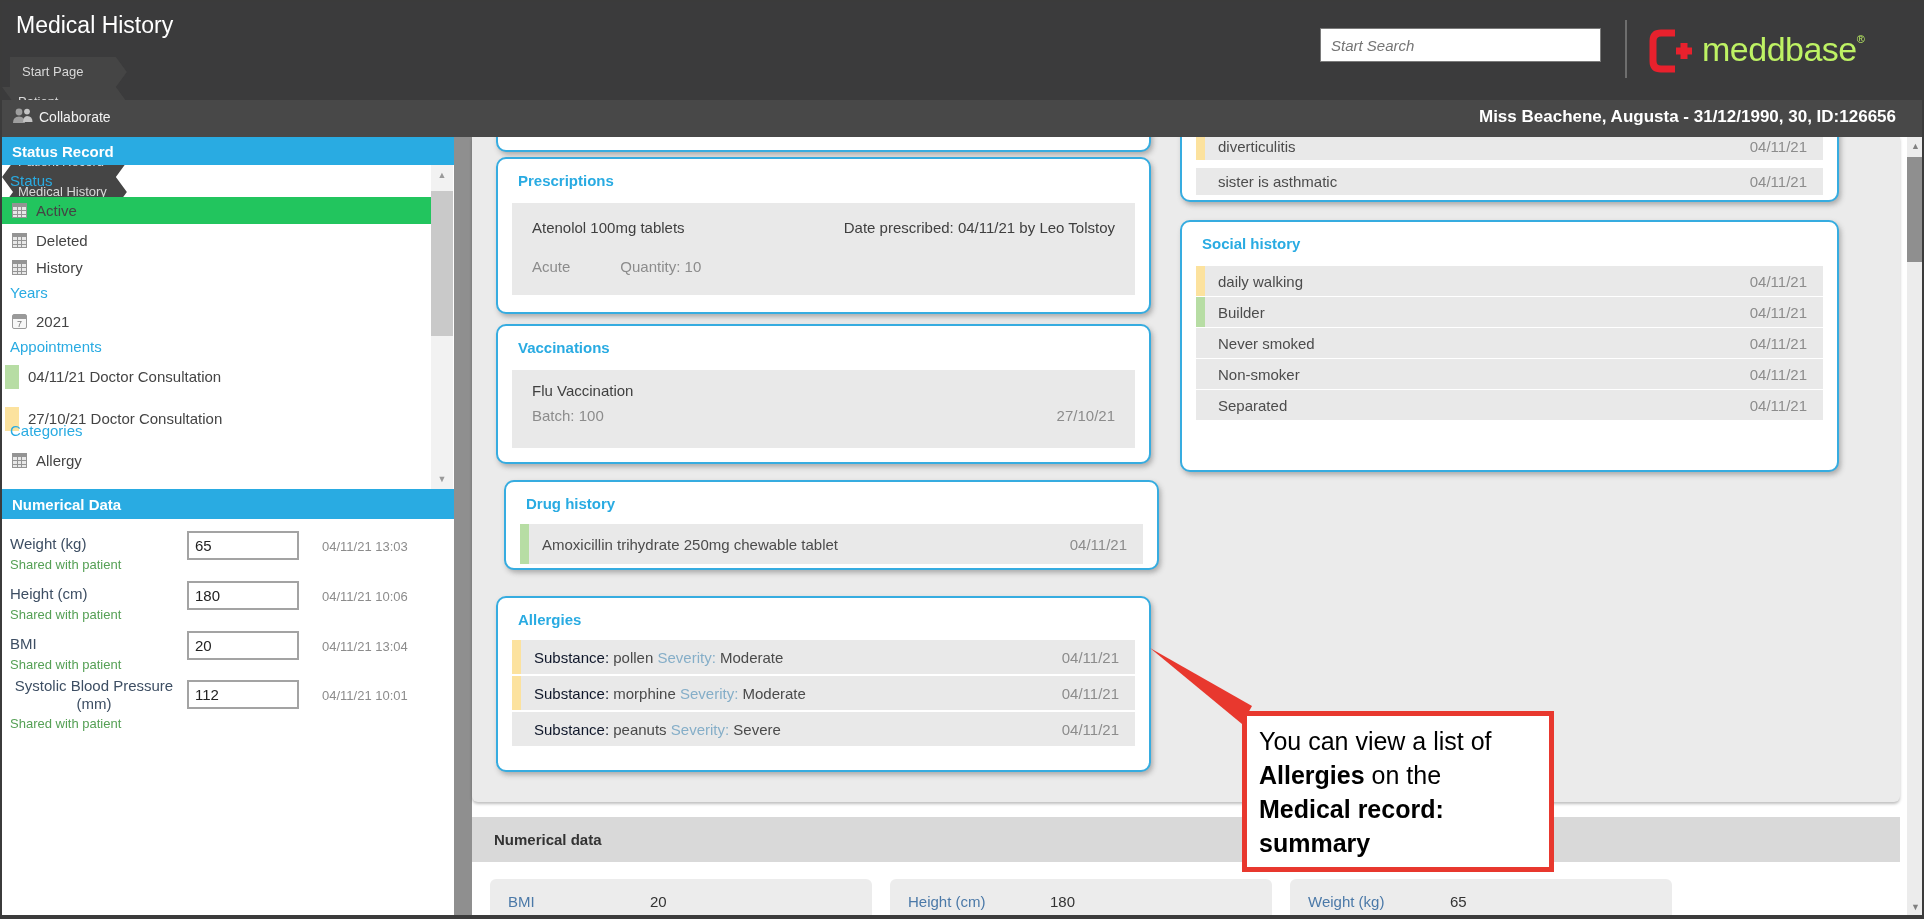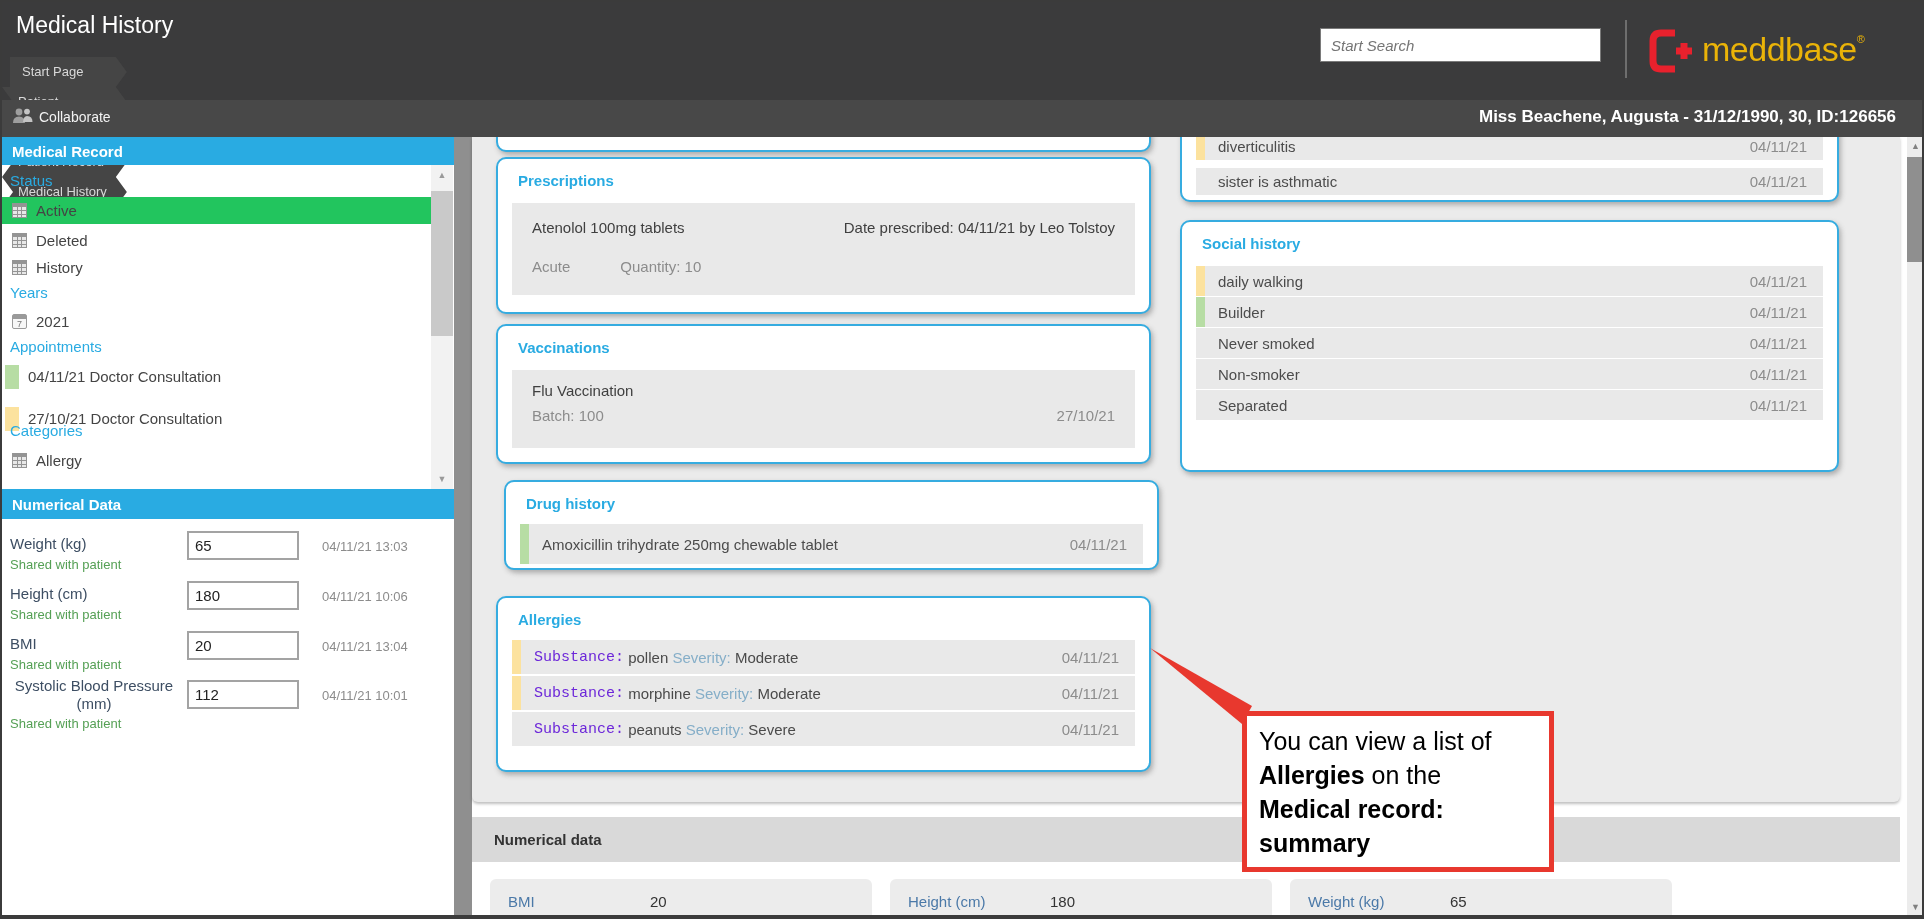--- a/index.html
+++ b/index.html
@@ -15,21 +15,21 @@
   .crumbs { position:absolute; left:8px; top:55px; height:30px; display:flex;flex-direction:column; }
   .crumb { height:30px; line-height:30px; background:#454545; color:#d9d9d9; font-size:13px;
            padding:0 20px 0 16px; position:relative;
            clip-path:polygon(0 0, calc(100% - 11px) 0, 100% 50%, calc(100% - 11px) 100%, 0 100%, 11px 50%);
            margin-left:-8px; }
   .crumb.first { clip-path:polygon(0 0, calc(100% - 11px) 0, 100% 50%, calc(100% - 11px) 100%, 0 100%); margin-left:0; padding-left:12px; }
   .search-box { position:absolute; left:1318px; top:26px; width:281px; height:34px; background:#fff;
                 border:1px solid #7a7a7a; font-style:italic; font-size:15px; color:#555; padding:0 10px;
                 font-family:"Liberation Sans", sans-serif; }
   .logo-divider { position:absolute; left:1623px; top:18px; width:2px; height:58px; background:#6e6e6e; }
-  .brand-text { position:absolute; left:1700px; top:28px; color:#eab308; font-size:34px; letter-spacing:-0.5px; }
+  .brand-text { position:absolute; left:1700px; top:28px; color:#bef264; font-size:34px; letter-spacing:-0.5px; }
   .brand-reg { font-size:11px; vertical-align:18px; }
 
   
   .collab-bar { position:absolute; left:0; top:98px; width:100%; height:37px; background:#484848; }
   .collab-btn { position:absolute; left:10px; top:7px; display:flex; align-items:center; gap:5px;
                 color:#f2f2f2; font-size:14px; }
   .patient-info { position:absolute; right:26px; top:7px; color:#fff; font-size:17px; font-weight:700; }
 
   
   .cyan-header { position:absolute; left:0; width:452px; background:#29abe2; color:#fff; font-weight:700;
@@ -71,21 +71,21 @@
   .main-clip { position:absolute; left:470px; top:135px; width:1428px; height:665px; overflow:hidden;
                background:#ebebeb; box-shadow:0 2px 3px rgba(0,0,0,.25); border-radius:0 0 6px 6px; }
   .card { position:absolute; background:#fff; border:2px solid #36ace0; border-radius:10px;
           box-shadow:2px 3px 5px rgba(100,100,100,.45); }
   .card-title { color:#29abe2; font-weight:700; font-size:15px; padding:13px 20px 0; }
   .panel { background:#e9e9e9; margin:14px 14px 0; }
   .prow { position:relative; background:#e9e9e9; margin:0 14px 2px; display:flex; align-items:center;
           padding:0 16px 0 22px; font-size:15px; color:#4c4c4c; height:34px; }
   .prow .date { margin-left:auto; color:#8c8c8c; }
   .cbar { position:absolute; left:0; top:0; bottom:0; width:9px; }
-  .lab-gray { color:#6d28d9;font-family:Liberation Mono, monospace; } .lab-blue { color:#85aec8; } .val-dark { color:#4a4a4a; }
+  .lab-gray { color:#0f172a; } .lab-blue { color:#85aec8; } .val-dark { color:#4a4a4a; }
 
   
   .bottom-head { position:absolute; left:470px; top:815px; width:1428px; height:45px; background:#d9d9d9;
                  color:#333; font-weight:700; font-size:15px; line-height:45px; padding-left:22px; }
   .nbox { position:absolute; top:877px; width:382px; height:55px; background:#ececec; border-radius:6px;
           display:flex; padding:14px 0 0 18px; }
   .nbox .nlabel { color:#4b79a8; font-size:15px; width:142px; }
   .nbox .nval { color:#333; font-size:15px; }
 
   
@@ -130,21 +130,21 @@
           <path d="M1 16 Q1 9.5 7 9.5 Q13 9.5 13 16 Z" fill="#9e9e9e"></path>
           <circle cx="15" cy="4.6" r="2.9" fill="#c4c4c4"></circle>
           <path d="M11 15 Q11.5 9 15 9 Q20.5 9 20.5 15 Z" fill="#c4c4c4"></path>
         </svg>
       </span>
       <span>Collaborate</span>
     </div>
     <div class="patient-info">Miss Beachene, Augusta - 31/12/1990, 30, ID:126656</div>
   </div>
 
-  <div class="cyan-header" style="top:135px; height:28px;">Medical Record</div>
+  <div class="cyan-header" style="top:135px; height:28px;">Status Record</div>
 
   <div class="side-sec" style="top:170px;">Status</div>
   <div class="side-item active-hl" style="top:195px;">
     <span class="gicon"></span>
     <span>Active</span>
   </div>
   <div class="side-item" style="top:225px;">
     <span class="gicon"></span>
     <span>Deleted</span>
   </div>

